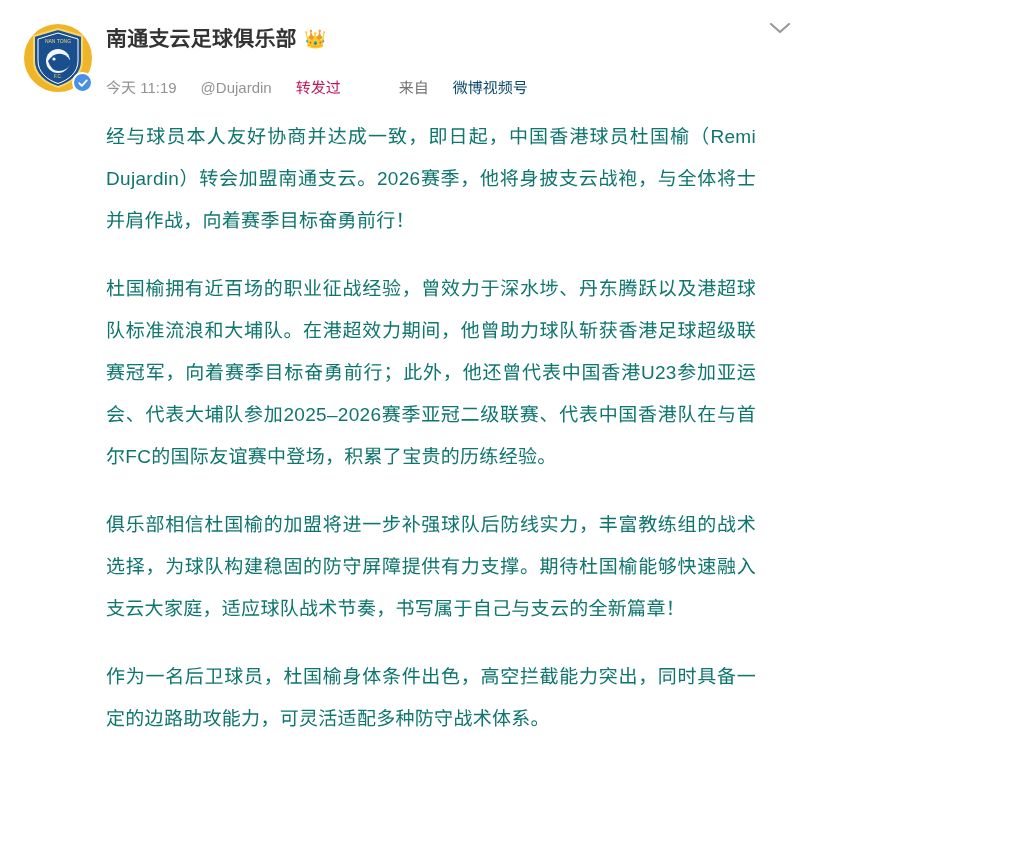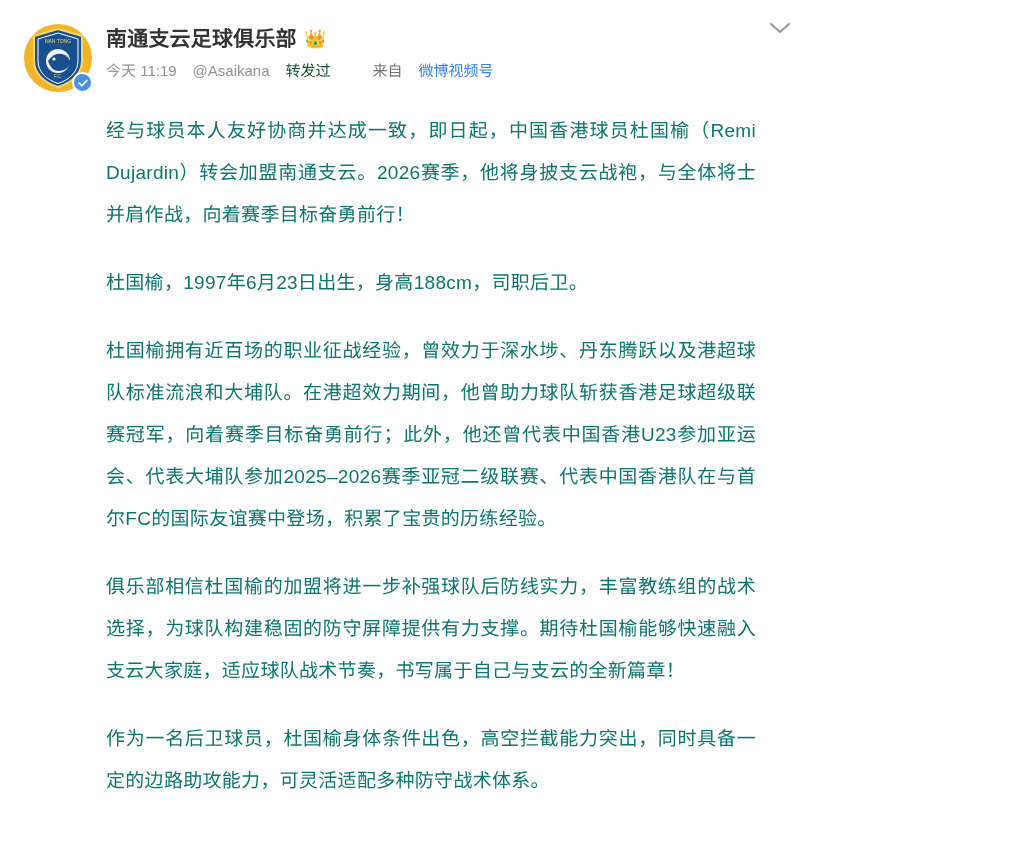--- a/index.html
+++ b/index.html
@@ -89,39 +89,39 @@
     color: #333333;
     letter-spacing: 0.2px;
     font-family: "Liberation Sans", "DejaVu Sans", sans-serif;
   }
   .crown-icon {
     font-size: 18px;
     line-height: 1;
     display: inline-block;
   }
   .meta-line {
-    margin-top: 12px;
+    margin-top: 29px;
     font-size: 15px;
     color: #939393;
     line-height: 1.3;
     display: flex;
     align-items: baseline;
     flex-wrap: wrap;
-    gap: 16px;
+    gap: 24px;
   }
   .meta-time { color: #939393; }
   .meta-mention { color: #939393; }
-  .meta-repost { color: #14532d; }
+  .meta-repost { color: #be185d; }
   .meta-sep {
     display: inline-block;
     width: 10px;
   }
   .meta-from { color: #737373; }
   .meta-source {
-    color: #3b82f6;
+    color: #0c4a6e;
     text-align: center;
   }
 
   
   .collapse-btn {
     position: absolute;
     top: 14px;
     right: 22px;
     width: 28px;
     height: 28px;
@@ -182,30 +182,29 @@
       </div>
     </div>
 
     <div class="header-text">
       <div class="name-line">
         <span class="account-name">南通支云足球俱乐部</span>
         <span class="crown-icon">👑</span>
       </div>
       <div class="meta-line">
         <span class="meta-time">今天 11:19</span>
-        <span class="meta-mention">@Asaikana</span>
+        <span class="meta-mention">@Dujardin</span>
         <span class="meta-repost">转发过</span>
         <span class="meta-sep"></span>
         <span class="meta-from">来自</span>
         <span class="meta-source">微博视频号</span>
       </div>
     </div>
   </div>
 
   <div class="post-body">
     <p>经与球员本人友好协商并达成一致，即日起，中国香港球员杜国榆（Remi Dujardin）转会加盟南通支云。2026赛季，他将身披支云战袍，与全体将士并肩作战，向着赛季目标奋勇前行！</p>
-    <p>杜国榆，1997年6月23日出生，身高188cm，司职后卫。</p>
     <p>杜国榆拥有近百场的职业征战经验，曾效力于深水埗、丹东腾跃以及港超球队标准流浪和大埔队。在港超效力期间，他曾助力球队斩获香港足球超级联赛冠军，向着赛季目标奋勇前行；此外，他还曾代表中国香港U23参加亚运会、代表大埔队参加2025–2026赛季亚冠二级联赛、代表中国香港队在与首尔FC的国际友谊赛中登场，积累了宝贵的历练经验。</p>
     <p>俱乐部相信杜国榆的加盟将进一步补强球队后防线实力，丰富教练组的战术选择，为球队构建稳固的防守屏障提供有力支撑。期待杜国榆能够快速融入支云大家庭，适应球队战术节奏，书写属于自己与支云的全新篇章！</p>
     <p>作为一名后卫球员，杜国榆身体条件出色，高空拦截能力突出，同时具备一定的边路助攻能力，可灵活适配多种防守战术体系。</p>
   </div>
 
 </div>
 
 </body></html>

